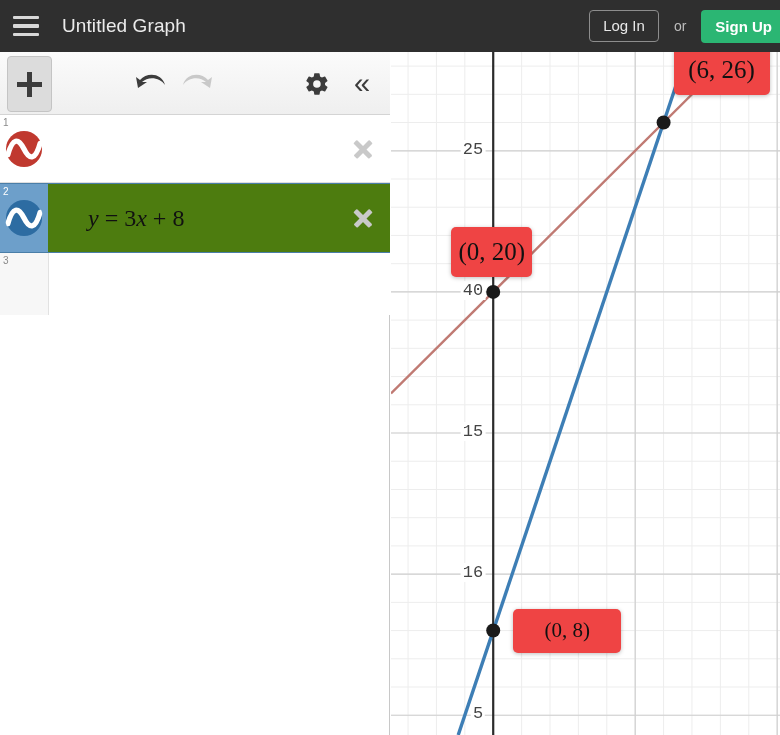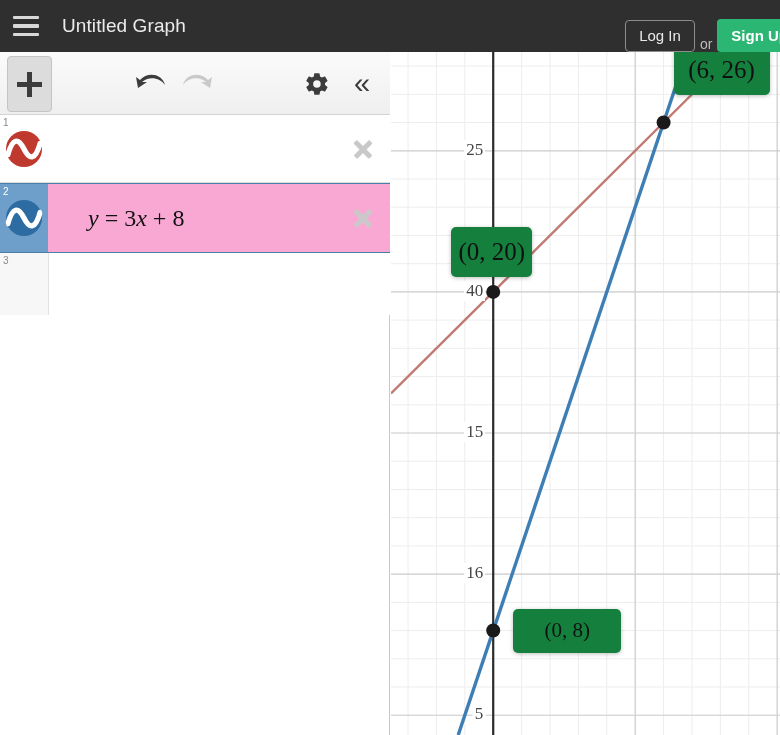--- a/index.html
+++ b/index.html
@@ -21,29 +21,29 @@
   }
   #hamburger span {
     display:block; width:26px; height:3.5px; background:#d8d8d8;
     margin:2.6px 0; border-radius:1px;
   }
   #graph-title {
     color:#ebebeb; font-size:19px; margin-left:10px; font-weight:400;
     letter-spacing:.1px; white-space:nowrap;
   }
   #header-right {
-    margin-left:auto; display:flex; align-items:flex-end; height:52px;
-    padding-right:0;
+    margin-left:auto; display:flex; align-items:center; height:52px;
+    padding-right:16px;
   }
   #login-btn {
     border:1px solid #8d8d8d; border-radius:4px; color:#e8e8e8;
     font-size:15px; padding:6px 13px 7px; background:transparent;
     cursor:pointer; font-family:inherit;
   }
-  #or-text { color:#bdbdbd; font-size:14px; margin:0 5px; }
+  #or-text { color:#bdbdbd; font-size:14px; margin:0 15px; }
   #signup-btn {
     background:#2bb673; color:#fff; border:none; border-radius:4px;
     font-size:15px; font-weight:bold; padding:8px 14px; cursor:pointer;
     font-family:inherit; white-space:nowrap;
     margin-right:-22px;
   }
 
   
   #left-panel {
     position:absolute; left:0; top:52px; width:390px; height:683px;
@@ -98,39 +98,39 @@
     background:#c9c9c9; border-radius:1px;
   }
   .delete-x:before { transform:rotate(45deg); }
   .delete-x:after  { transform:rotate(-45deg); }
 
   #row1 { top:0; height:68px; border-bottom:1px solid #dedede; }
   #row2 {
     height:70px; background:#6d9fca; border-top:1px solid #4a7ea8;
     border-bottom:1px solid #4a7ea8;
   }
-  #row2 .content-col { background:#f9a8d4; border-left:none;padding-left:40px; }
+  #row2 .content-col { background:#4d7c0f; border-left:none;padding-left:40px; }
   #row2 .cell-index { color:#fff; }
   #row3 { height:62px; background:#fff; }
   #row3 .content-col { border-left:1px solid #e2e2e2; }
   #row3 .icon-col { background:#f7f7f7; }
   .curve-icon { width:38px; height:38px; border-radius:50%; }
 
   
   #graph {
     position:absolute; left:391px; top:52px; width:389px; height:683px;
     background:#fff; overflow:hidden;
   }
   #graph svg { display:block; }
   .axis-label {
-    position:absolute; font-family:Liberation Serif, serif;
+    position:absolute; font-family:Liberation Mono, monospace;
     font-size:17px; color:#444; background:#fff; padding:0 2px;
   }
   .pt-label {
-    position:absolute; background:#15803d; border-radius:5px;
+    position:absolute; background:#ef4444; border-radius:5px;
     box-shadow:0 1px 4px rgba(0,0,0,.26);
     font-family:"Liberation Serif", serif; color:#111;
     display:flex; align-items:center; justify-content:center;
     white-space:nowrap;
   }
 </style>
 </head>
 <body>
 
 <div id="header">

